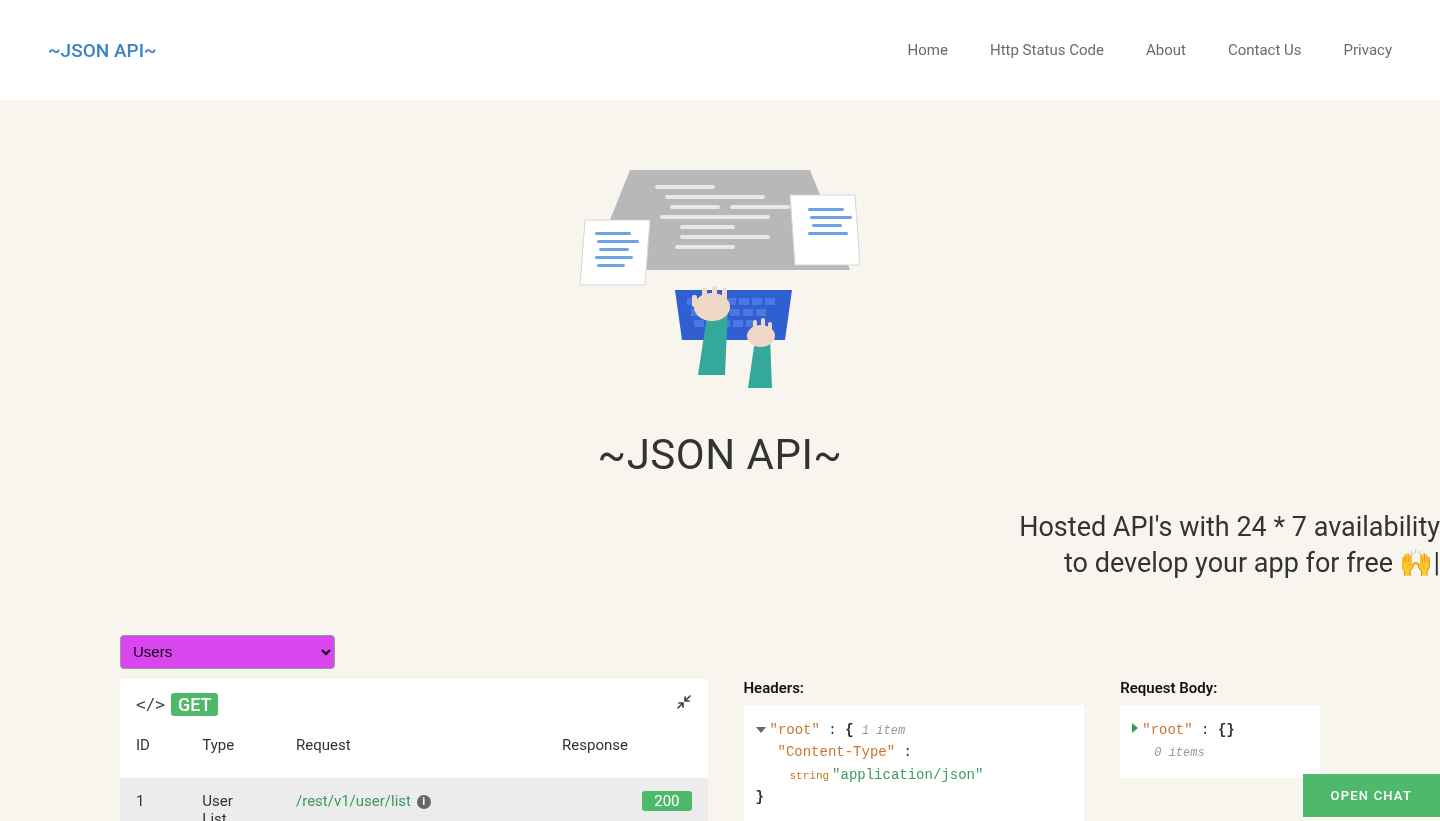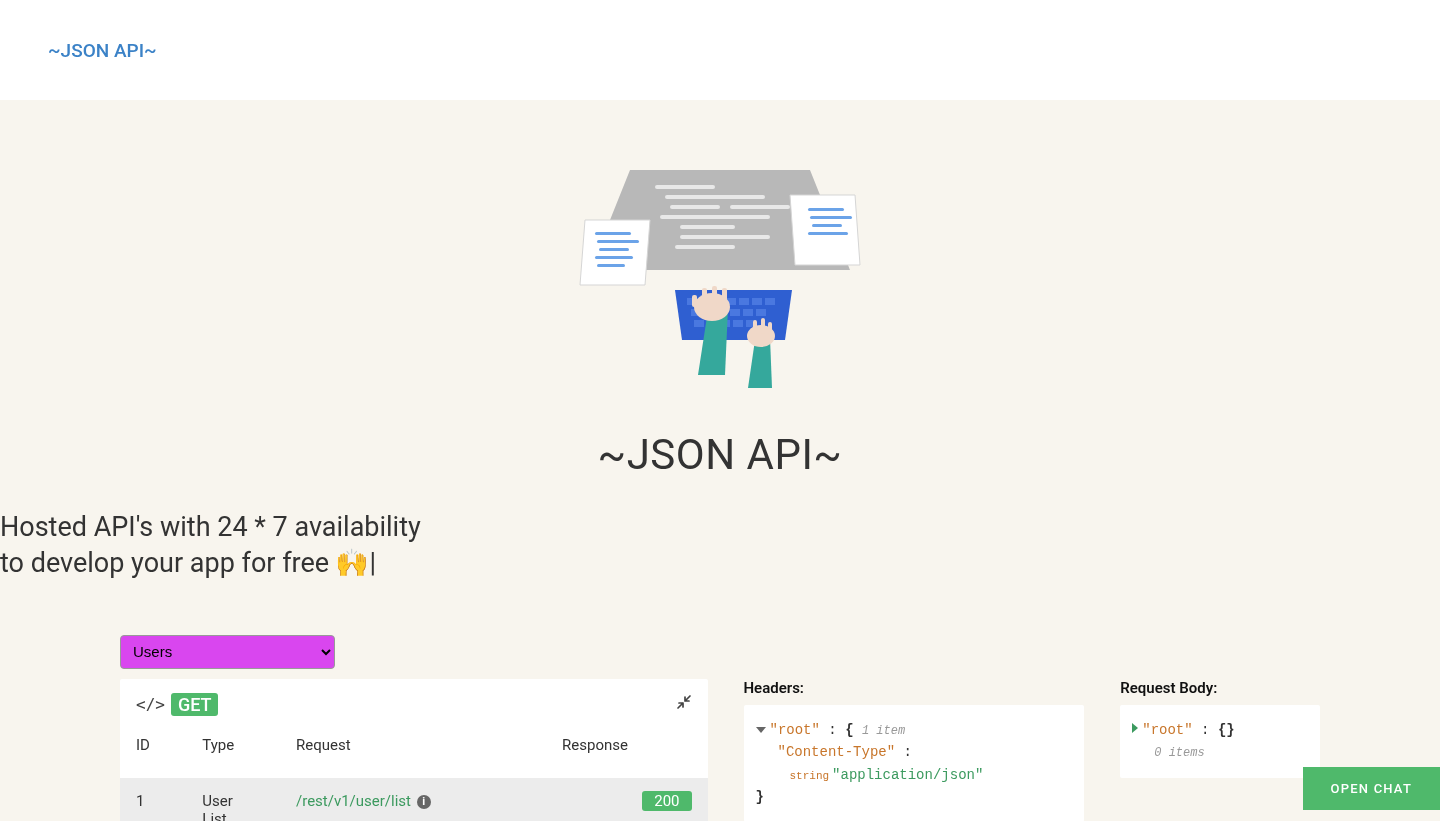--- a/index.html
+++ b/index.html
@@ -4,21 +4,21 @@
 <style>
 * { margin: 0; padding: 0; box-sizing: border-box; }
 body { font-family: -apple-system, BlinkMacSystemFont, "Segoe UI", Roboto, sans-serif; color: #333; background: #fff; }
 .header { background: #fff; display: flex; align-items: center; padding: 0 48px; height: 100px; }
 .logo { color: #3b82c7; font-size: 19px; font-weight: 500; }
 .nav { margin-left: auto; display: flex; gap: 42px; }
 .nav a { color: #6b6b6b; text-decoration: none; font-size: 15px; cursor: pointer; font-weight: 400; }
 .hero { background: #f8f5ee; padding: 60px 0 50px; }
 .hero-illustration { display: block; margin: 0 auto 40px; width: 320px; height: 230px; }
 .hero h1 { font-size: 42px; font-weight: 400; text-align: center; color: #333; margin-bottom: 30px; letter-spacing: 0.5px; }
-.hero h2 { font-size: 27px; font-weight: 400; text-align: left; color: #333; line-height: 1.35; }
+.hero h2 { font-size: 27px; font-weight: 400; text-align: right; color: #333; line-height: 1.35; }
 .cursor { display: inline-block; }
 .controls { background: #f8f5ee; padding: 0 120px 10px; display: flex; align-items: flex-start; gap: 90px; }
 .category-label { font-size: 15px; font-weight: 600; color: #111; line-height: 1.45; }
 .category-select { height: 34px; width: 215px; padding: 4px 8px; font-size: 15px; border: 1px solid #999; border-radius: 4px; background: #d946ef; margin-top: 3px; }
 .panels { background: #f8f5ee; padding: 0 120px 40px; display: grid; grid-template-columns: 1fr 0.58fr 0.34fr; gap: 36px; align-items: start; }
 .panel-section { }
 .panel-label { font-size: 15px; font-weight: 600; color: #111; margin-bottom: 8px; }
 .card { background: #fff; border-radius: 2px; }
 .req-card .top { display: flex; align-items: center; padding: 14px 16px; }
 .code-icon { font-family: monospace; font-size: 16px; margin-right: 6px; color: #444; font-weight: 500; }
@@ -37,27 +37,34 @@
 .json-indent1 { padding-left: 22px; }
 .json-indent2 { padding-left: 34px; }
 .arrow-down { display: inline-block; width: 0; height: 0; border-left: 5px solid transparent; border-right: 5px solid transparent; border-top: 6px solid #666; margin-right: 4px; vertical-align: 1px; }
 .arrow-right { display: inline-block; width: 0; height: 0; border-top: 5px solid transparent; border-bottom: 5px solid transparent; border-left: 6px solid #3c9a5f; margin-right: 4px; vertical-align: 1px; }
 .json-key { color: #c8762b; }
 .json-colon { color: #333; }
 .json-brace { color: #333; font-weight: bold; }
 .json-meta { color: #999; font-style: italic; font-size: 12px; text-align: center; }
 .json-type { color: #c8762b; font-size: 11px; margin-right: 3px; }
 .json-string { color: #3c9a5f; }
-.open-chat { position: fixed; right: 0; bottom: 11px; background: #4fb96b; color: #fff; padding: 14px 28px; font-size: 13px; letter-spacing: 1.2px; cursor: pointer; font-weight: 500; }
+.open-chat { position: fixed; right: 0; bottom: 4px; background: #4fb96b; color: #fff; padding: 14px 28px; font-size: 13px; letter-spacing: 1.2px; cursor: pointer; font-weight: 500; }
 </style>
 </head>
 <body>
 
 <div class="header">
   <div class="logo">~JSON API~</div>
+  <nav class="nav">
+    <a>Home</a>
+    <a>Http Status Code</a>
+    <a>About</a>
+    <a>Contact Us</a>
+    <a>Privacy</a>
+  </nav>
 </div>
 
 <div class="hero">
   <svg class="hero-illustration" viewBox="0 0 320 230">
     <polygon points="70,10 250,10 290,110 30,110" fill="#b8b8b8"></polygon>
     <rect x="95" y="25" width="60" height="4" rx="2" fill="#e8e8e8"></rect>
     <rect x="105" y="35" width="100" height="4" rx="2" fill="#e8e8e8"></rect>
     <rect x="110" y="45" width="50" height="4" rx="2" fill="#e8e8e8"></rect>
     <rect x="170" y="45" width="60" height="4" rx="2" fill="#e8e8e8"></rect>
     <rect x="100" y="55" width="110" height="4" rx="2" fill="#e8e8e8"></rect>

